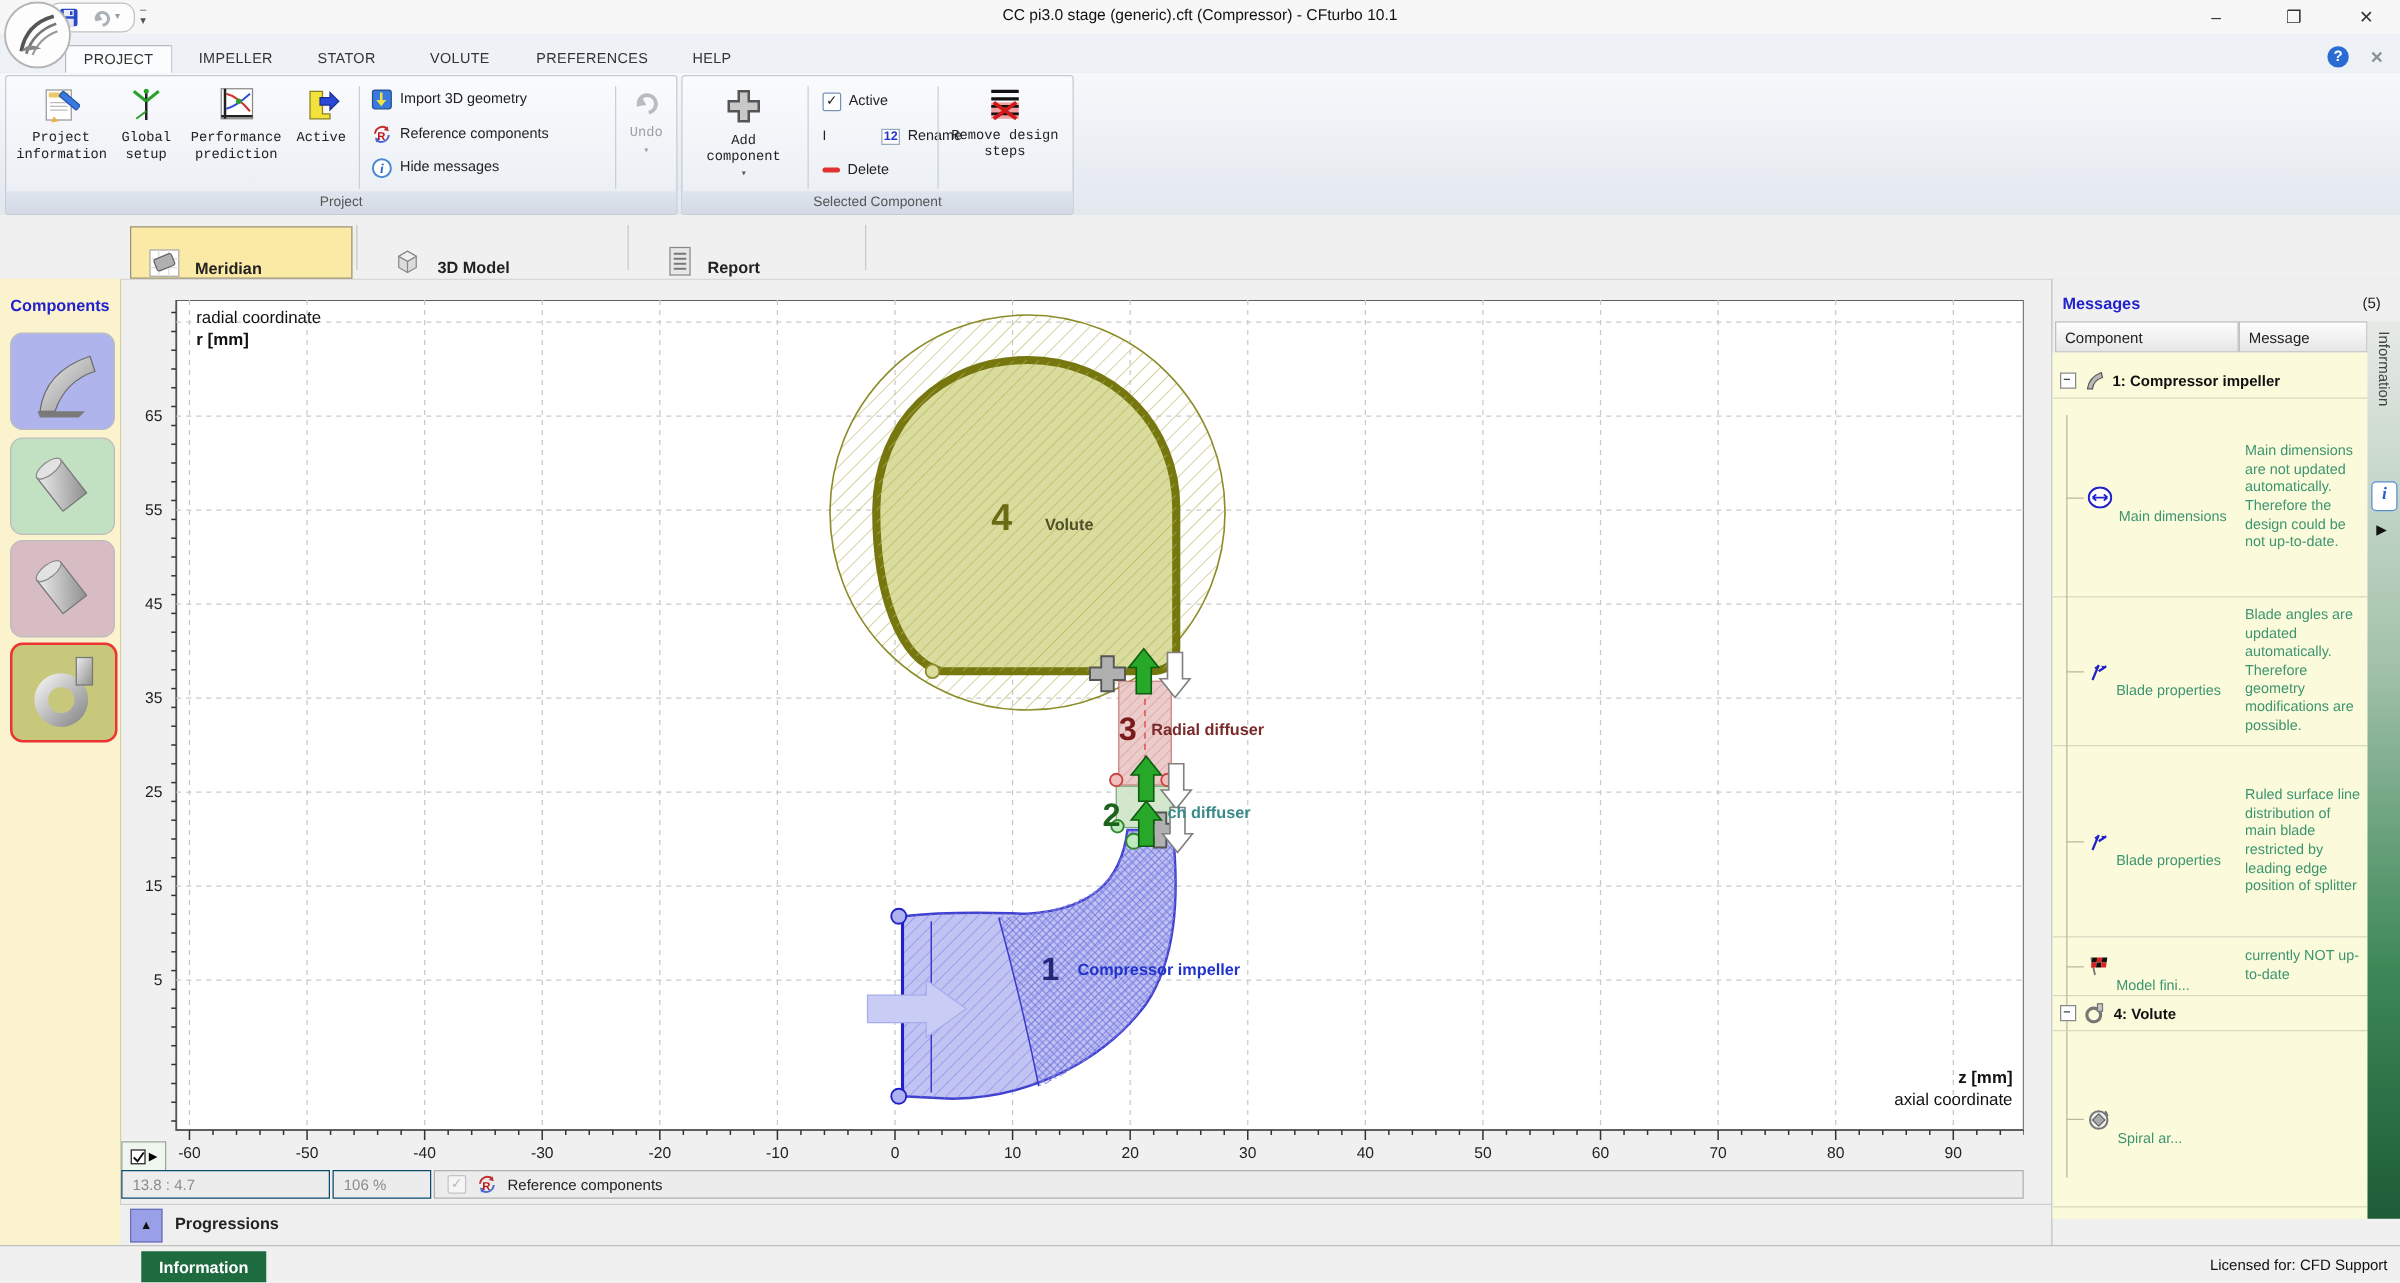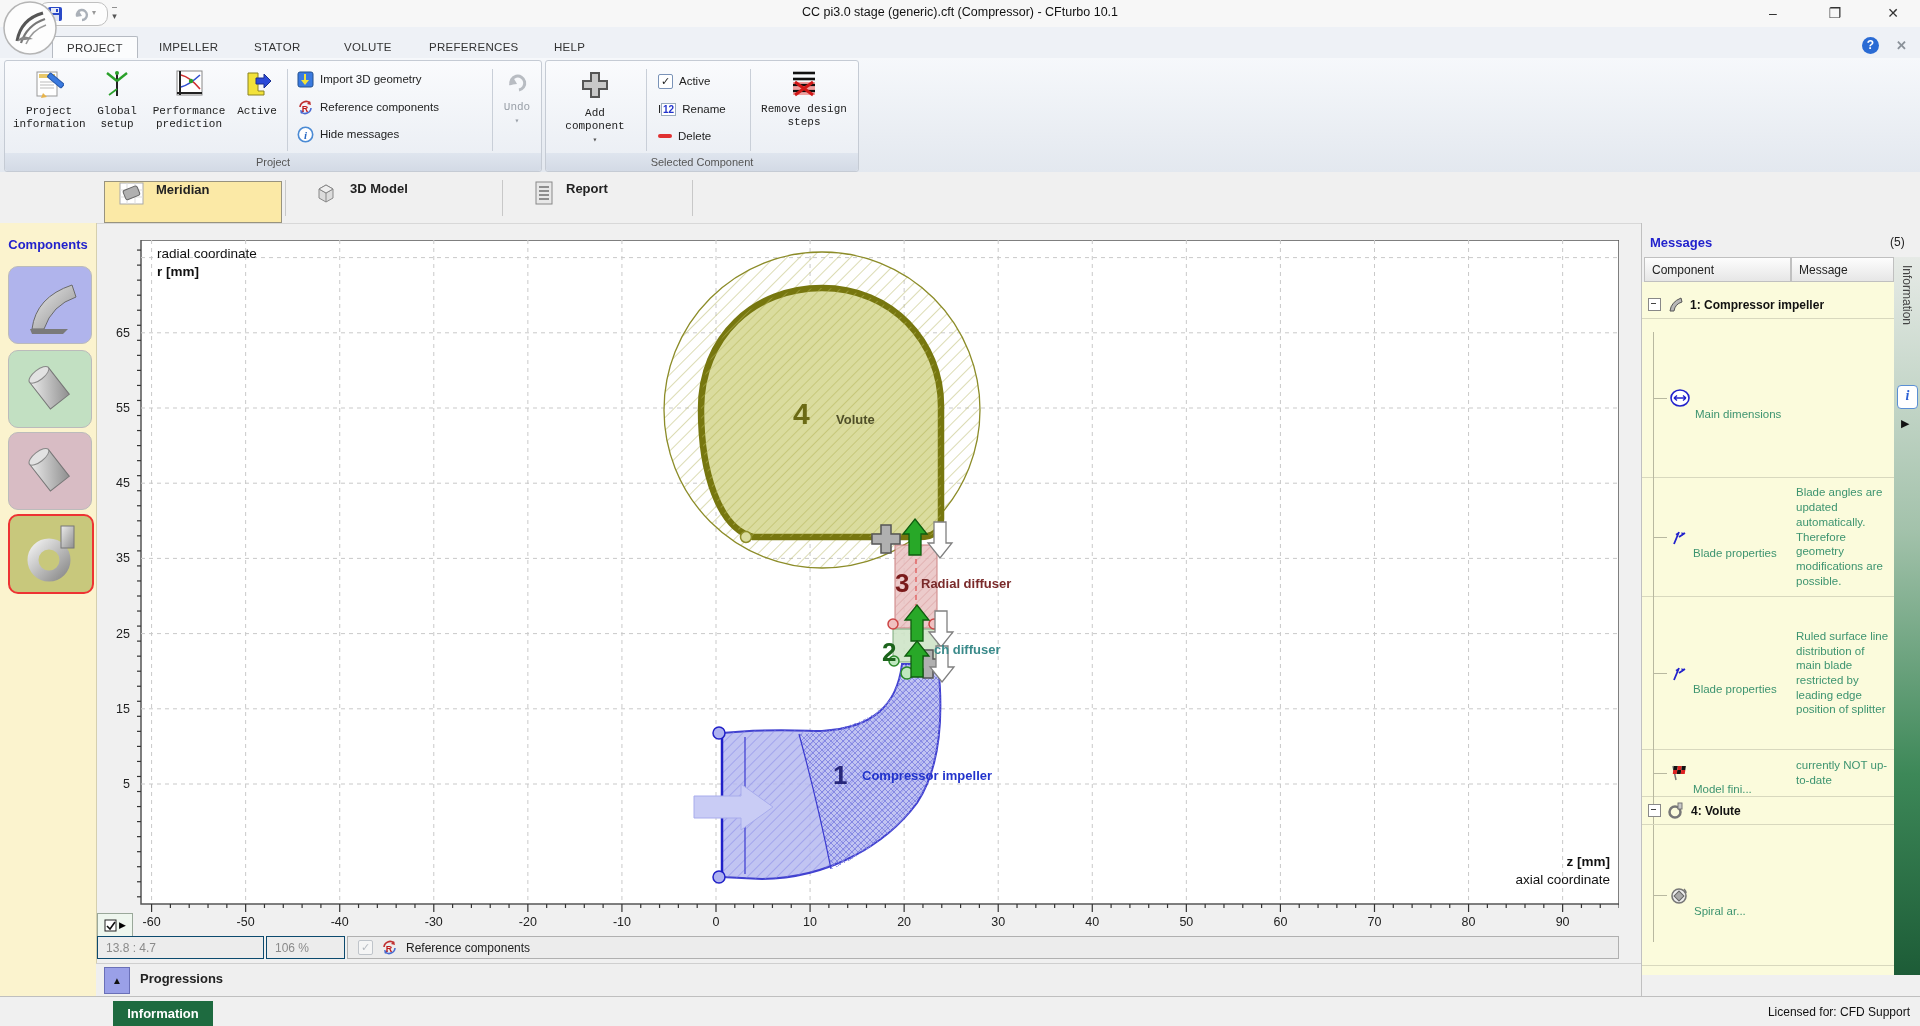--- a/index.html
+++ b/index.html
@@ -22,26 +22,26 @@
   .rgroup{top:2px;height:110px;background:linear-gradient(#fafbfd,#e9edf3);border:1px solid #c5cbd4;border-radius:3px;}
   .rgroup-label{position:absolute;left:0;right:0;bottom:0;height:18px;background:linear-gradient(#dfe5ee,#d3dae5);font-size:11px;color:#555;text-align:center;line-height:18px;border-radius:0 0 3px 3px;}
   .rb-big{position:absolute;top:6px;text-align:center;font-size:11px;color:#222;line-height:1.2;font-family:Liberation Mono, monospace;}
   .rb-big .ric{display:block;margin:2px auto 6px auto;}
   .rdiv{position:absolute;top:8px;width:1px;height:82px;background:#c9cfd8;}
   .rcheck-row{position:absolute;left:292px;height:20px;font-size:11.5px;color:#222;display:flex;align-items:center;gap:6px;}
   .gray{color:#9aa0a8;}
   .minus-ic{display:inline-block;width:14px;height:4px;background:#e03030;border-radius:2px;}
   .chk{display:inline-block;width:13px;height:13px;background:#fff;border:1px solid #7a93b8;border-radius:2px;text-align:center;font-size:11px;line-height:12px;color:#222;}
   .chk.dis{border-color:#bfc4ca;color:#b5bac0;background:#f5f5f5;}
-  .blue12{color:#2233cc;font-weight:bold;border:1px solid #9ab;background:#fff;font-size:10px;padding:0 1px;}
+  .blue12{color:#2233cc;font-weight:bold;border:1px solid #9ab;background:#fff;font-size:10px;padding:0 1px;margin-left:44px;}
   #help-q{left:1862px;top:37px;width:17px;height:17px;border-radius:50%;background:#2a6bd4;color:#fff;text-align:center;font-size:12px;font-weight:bold;line-height:17px;}
   #help-x{left:1896px;top:38px;font-size:13px;font-weight:bold;color:#8a9199;}
   
   #viewtabs{left:0;top:172px;width:1920px;height:51px;background:#f0f0f0;border-bottom:1px solid #d8d8d8;}
-  .vtab{top:9px;height:40px;display:flex;align-items:flex-start;gap:12px;font-size:13px;font-weight:bold;color:#222;padding:0 14px;}
+  .vtab{top:9px;height:40px;display:flex;align-items:flex-end;gap:12px;font-size:13px;font-weight:bold;color:#222;padding:0 14px;}
   .vtab.active{background:#fbe9a6;border:1px solid #98937f;}
   .vdiv{position:absolute;top:8px;width:1px;height:36px;background:#c8c8c8;}
   
   #sidebar{left:0;top:223px;width:96px;height:773px;background:#fbf3ce;border-right:1px solid #d5cfae;}
   #sidebar-title{position:absolute;left:0;top:14px;width:96px;text-align:center;font-size:13px;font-weight:bold;color:#2222cc;}
   .cbtn{position:absolute;left:8px;width:82px;height:76px;border-radius:10px;border:1px solid #bbb;}
   .cbtn svg{display:block;margin:8px auto;}
   
   #plot-wrap{left:100px;top:240px;width:1519px;height:690px;}
   
@@ -626,20 +626,21 @@
 
       <div class="msg-item" style="min-height:158px">
         <div class="mi-name">
             <span class="mi-stub"></span>
           <svg class="mi-icon" width="20" height="18" viewBox="0 0 20 18">
               <ellipse cx="10" cy="9" rx="9" ry="8" fill="#fff" stroke="#2222cc" stroke-width="1.6"></ellipse>
               <path d="M4,9 h12 M4,9 l3,-2.5 M4,9 l3,2.5 M16,9 l-3,-2.5 M16,9 l-3,2.5" stroke="#2222cc" stroke-width="1.4" fill="none"></path>
             </svg>
           <span class="mi-label">Main dimensions</span>
         </div>
+        <div class="mi-msg">Main dimensions are not updated automatically. Therefore the design could be not up-to-date.</div>
       </div>
 
       <div class="msg-item" style="min-height:118px">
         <div class="mi-name">
             <span class="mi-stub"></span>
           <svg class="mi-icon" width="18" height="18" viewBox="0 0 18 18">
               <path d="M4,16 L9,4 M9,9 L15,5" stroke="#2222cc" stroke-width="1.8" fill="none"></path>
               <path d="M9,4 l-3.5,2 l2,2.5 z" fill="#2222cc"></path>
               <path d="M15,5 l-4,-0.5 l1.5,3 z" fill="#2222cc"></path>
             </svg>

